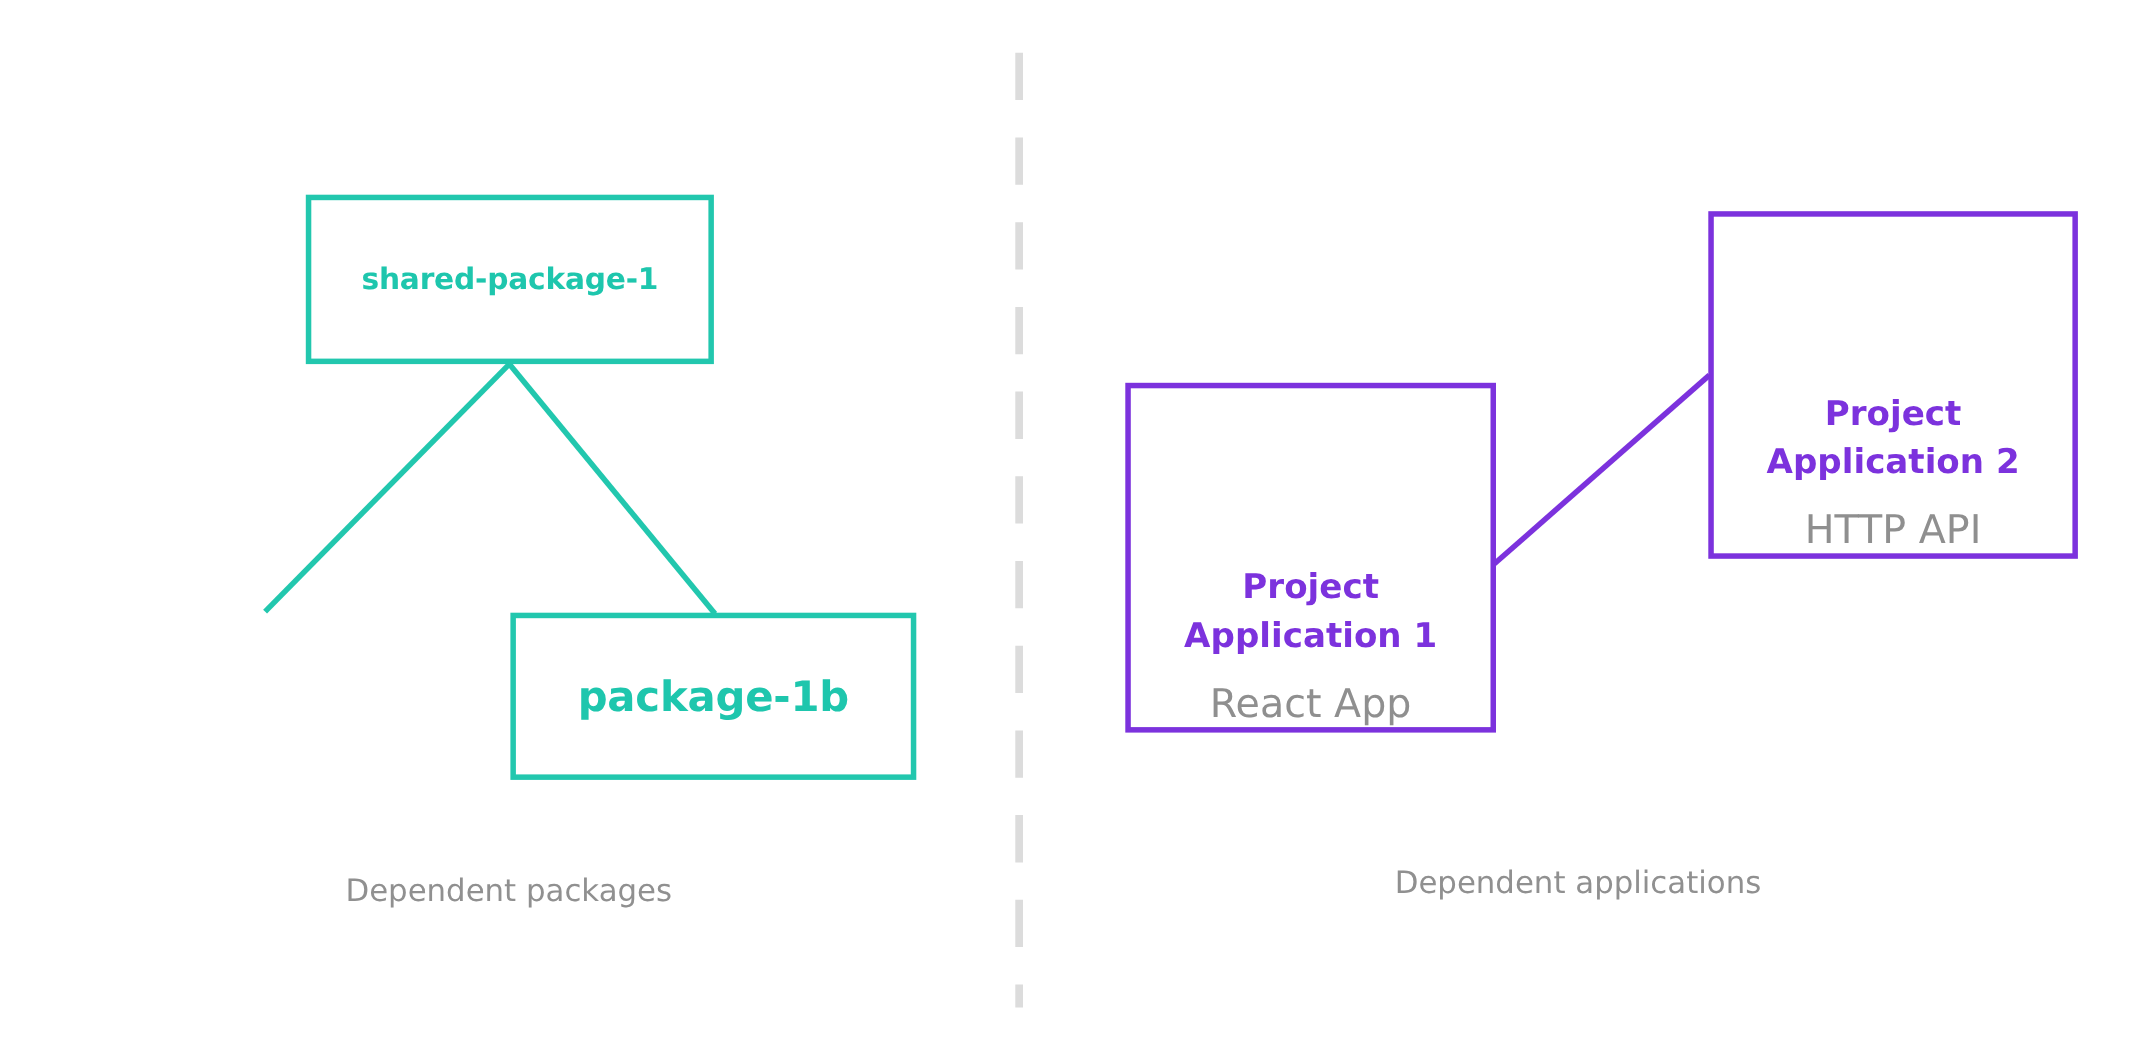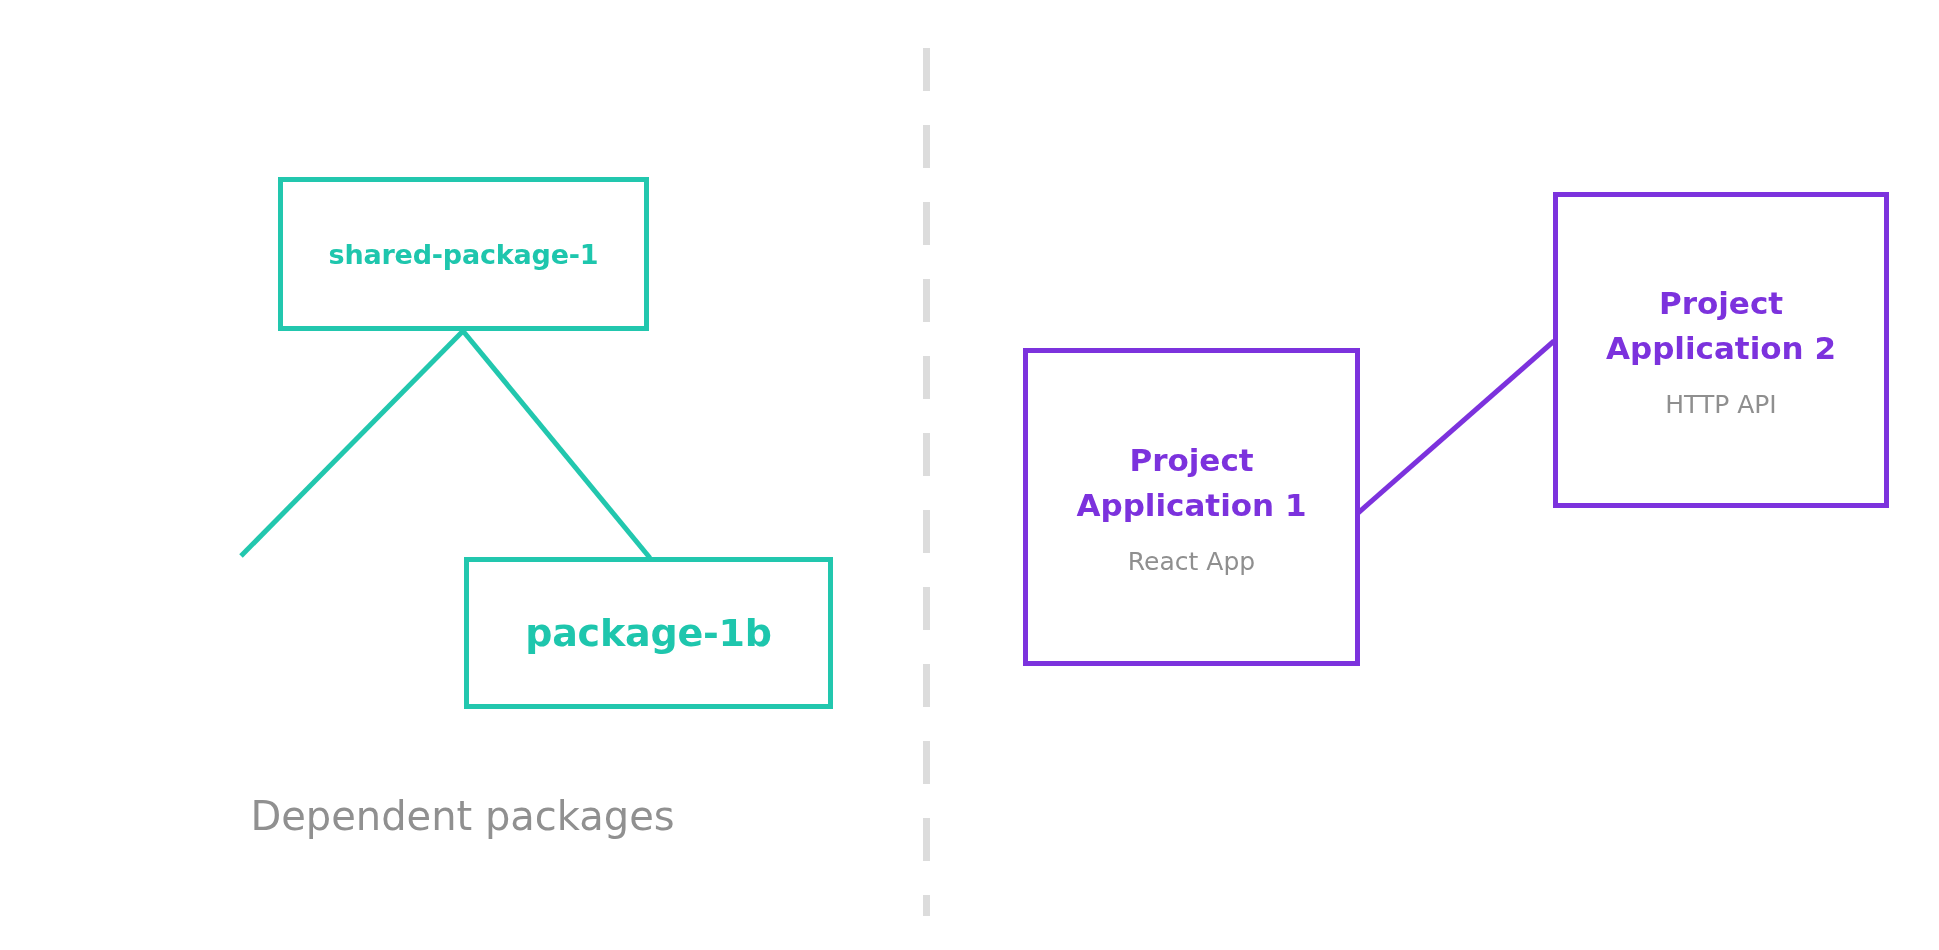--- a/index.html
+++ b/index.html
@@ -56,48 +56,49 @@
   }
   #node-package-1b {
     left: 464px; top: 557px; width: 369px; height: 152px;
   }
   #node-package-1a .pkg-label,
   #node-package-1b .pkg-label { font-size: 38px; }
 
   
   .app-node {
     border: 5px solid #7c32dd;
+    justify-content: flex-end;
   }
   .app-title {
     color: #7c32dd;
     font-weight: bold;
     font-size: 31px;
     line-height: 1.42;
     text-align: center;
     white-space: pre-line;
   }
   .app-subtitle {
     color: #8f8f8f;
-    font-size: 25px;
+    font-size: 36px;
     margin-top: 20px;
     text-align: center;
     white-space: nowrap;
   }
   #node-project-application-1 {
     left: 1023px; top: 348px; width: 337px; height: 318px;
   }
   #node-project-application-2 {
     left: 1553px; top: 192px; width: 336px; height: 316px;
   }
 
   
   .caption {
     position: absolute;
     color: #909090;
-    font-size: 40px;
+    font-size: 28px;
     text-align: center;
     white-space: nowrap;
   }
   #caption-dependent-packages {
     left: 0px; top: 793px; width: 925px;
   }
   #caption-dependent-applications {
     left: 930px; top: 786px; width: 1009px;
   }
 </style>
@@ -132,14 +133,15 @@
 Application 1</span>
     <span class="app-subtitle">React App</span>
   </div>
 
   <div class="node app-node" id="node-project-application-2">
     <span class="app-title">Project
 Application 2</span>
     <span class="app-subtitle">HTTP API</span>
   </div>
 
+  <div class="caption" id="caption-dependent-applications">Dependent applications</div>
 
 </div>
 
 </body></html>

